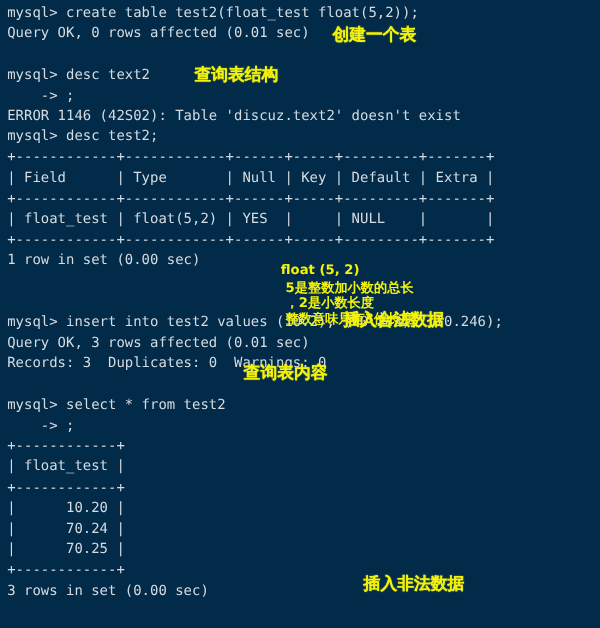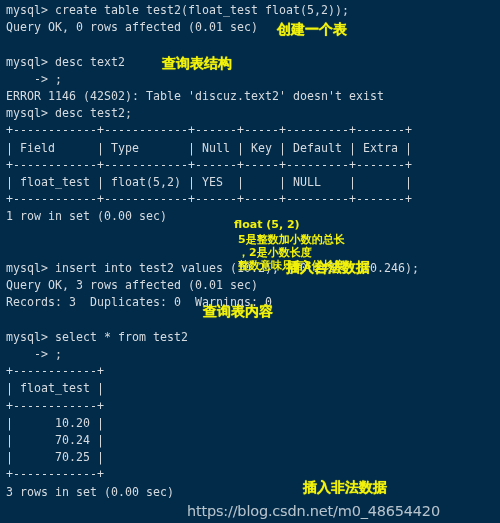--- a/index.html
+++ b/index.html
@@ -116,15 +116,14 @@
   <div class="ann-float ann-small" style="left:238px; top:206px;">，2是小数长度</div>
 
   <div class="ann-float ann-small" style="left:238px; top:219px;">整数意味只有3位长度</div>
 
   <div class="ann" style="left:286px; top:261px;">插入合法数据</div>
 
   <div class="ann" style="left:203px; top:305px;">查询表内容</div>
 
   <div class="ann" style="left:303px; top:481px;">插入非法数据</div>
 
-  <div id="watermark">https://blog.csdn.net/m0_48654420</div>
 
 </div>
 
 </body></html>

